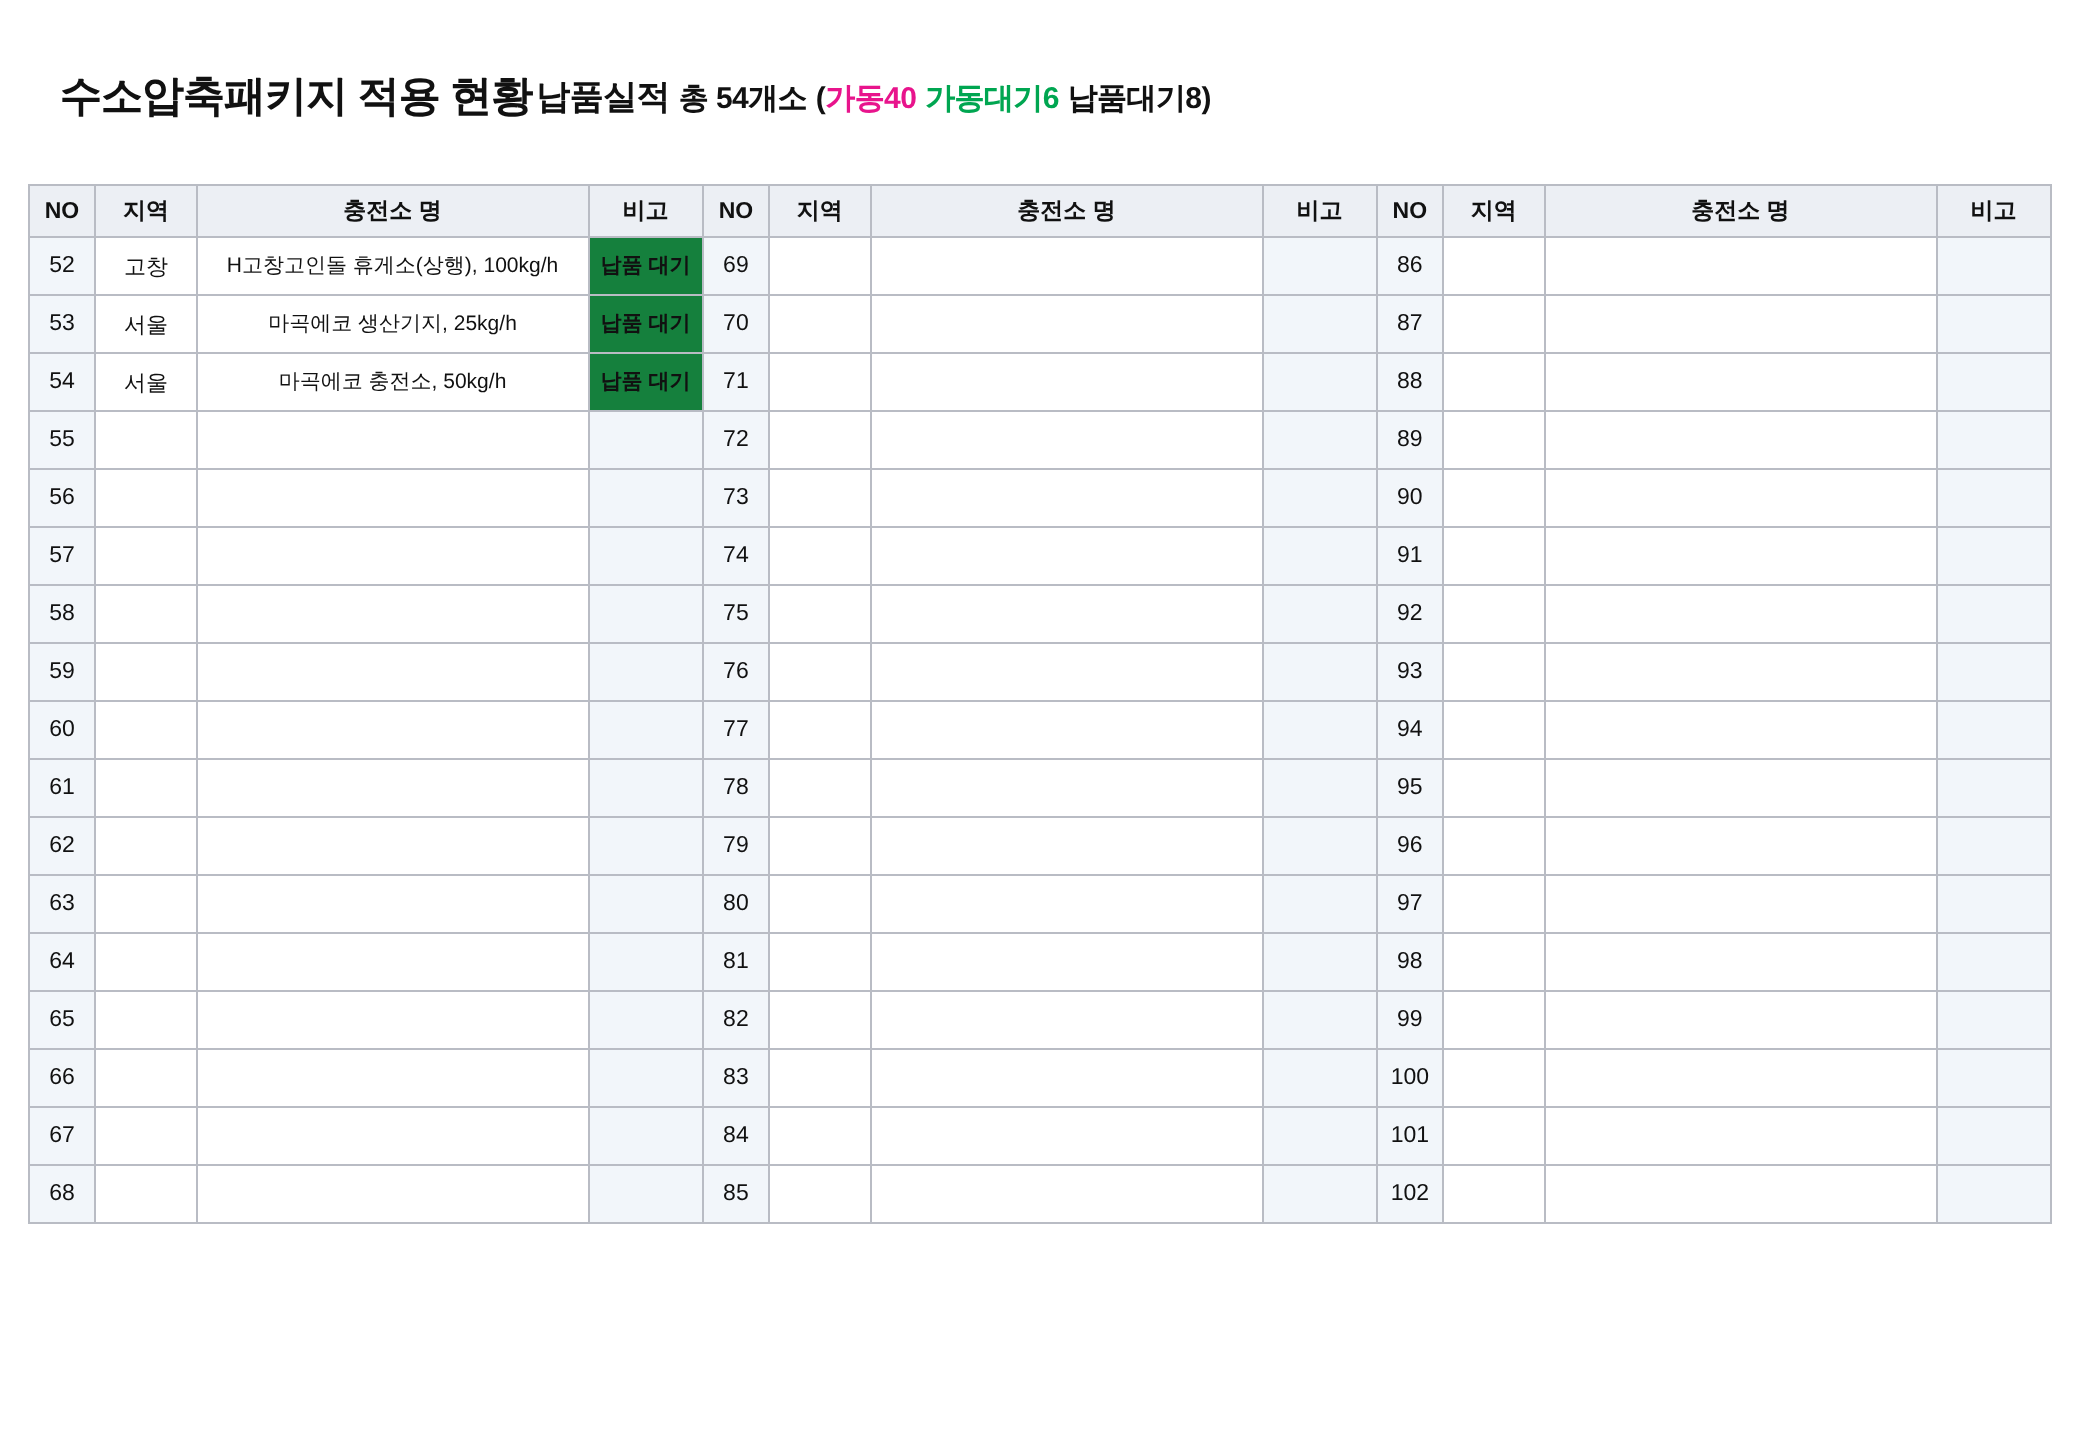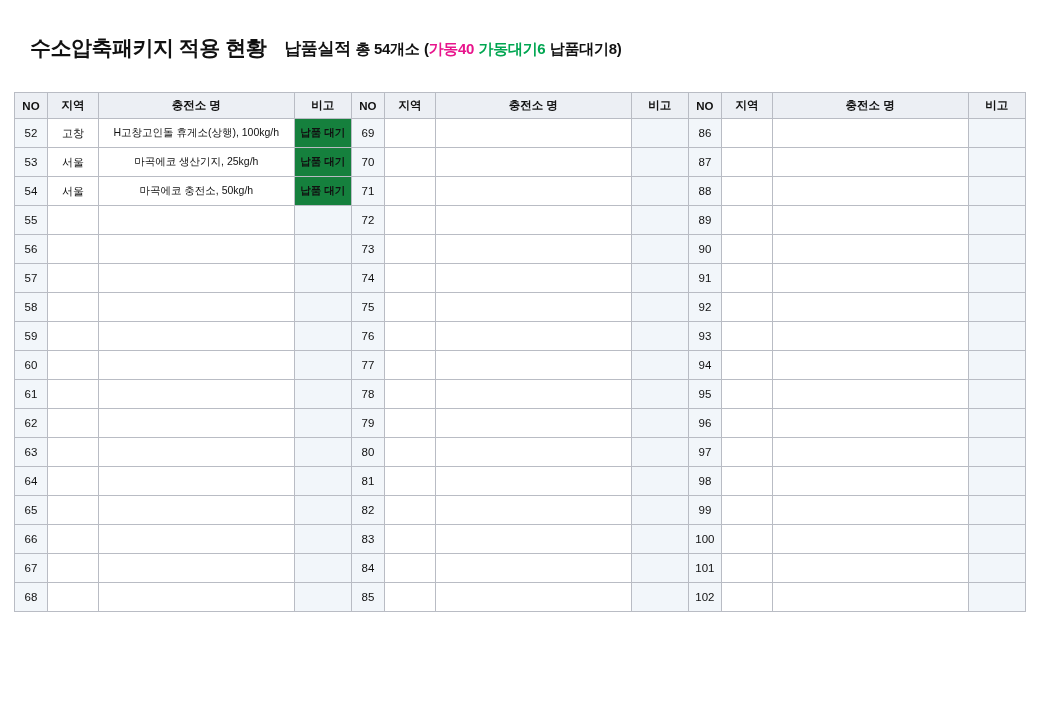--- a/index.html
+++ b/index.html
@@ -39,21 +39,21 @@
   }
   .title-main {
     font-size: 21px;
     font-weight: bold;
     letter-spacing: -0.5px;
     color: #111111;
   }
   .title-sub {
     font-size: 17px;
     font-weight: bold;
-    margin-left: 18px;
+    margin-left: 2px;
     color: #111111;
     letter-spacing: -0.3px;
   }
   .title-count {
     font-size: 15px;
     font-weight: bold;
     color: #111111;
     letter-spacing: -0.3px;
   }
   .paren {

